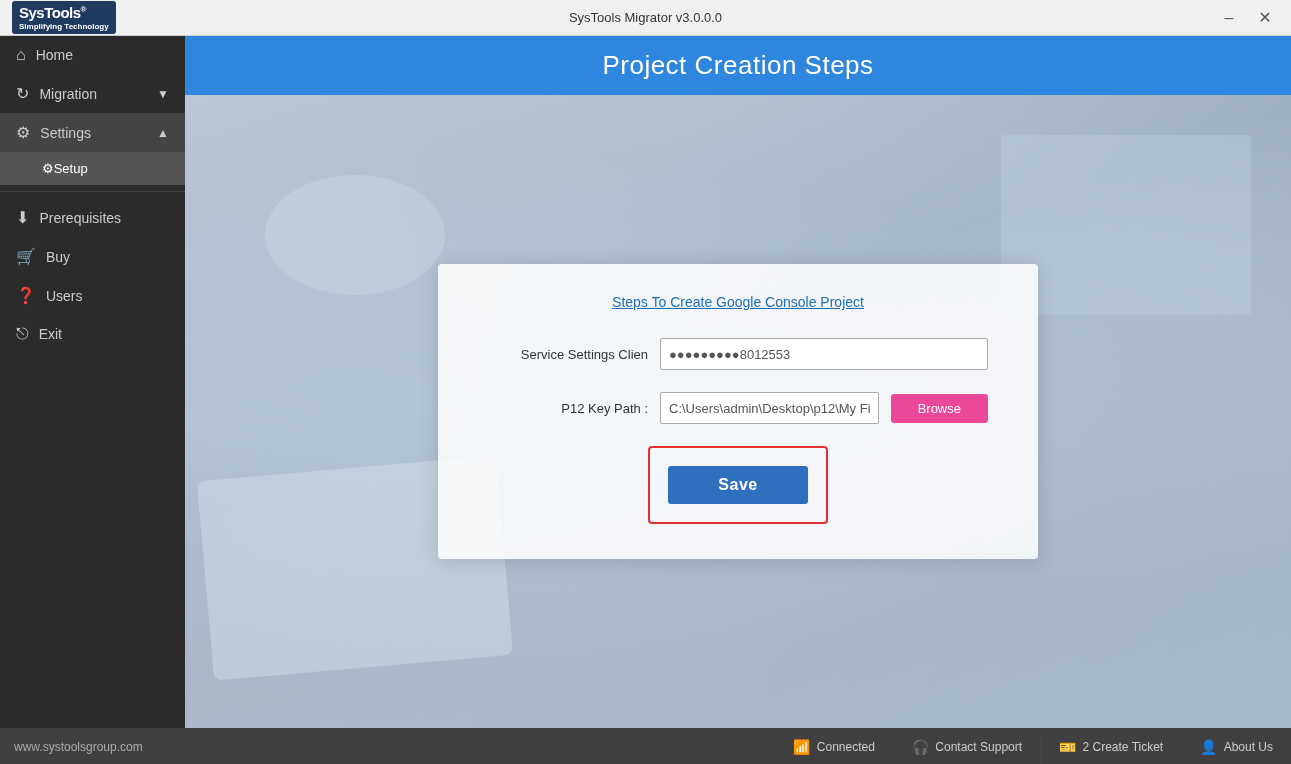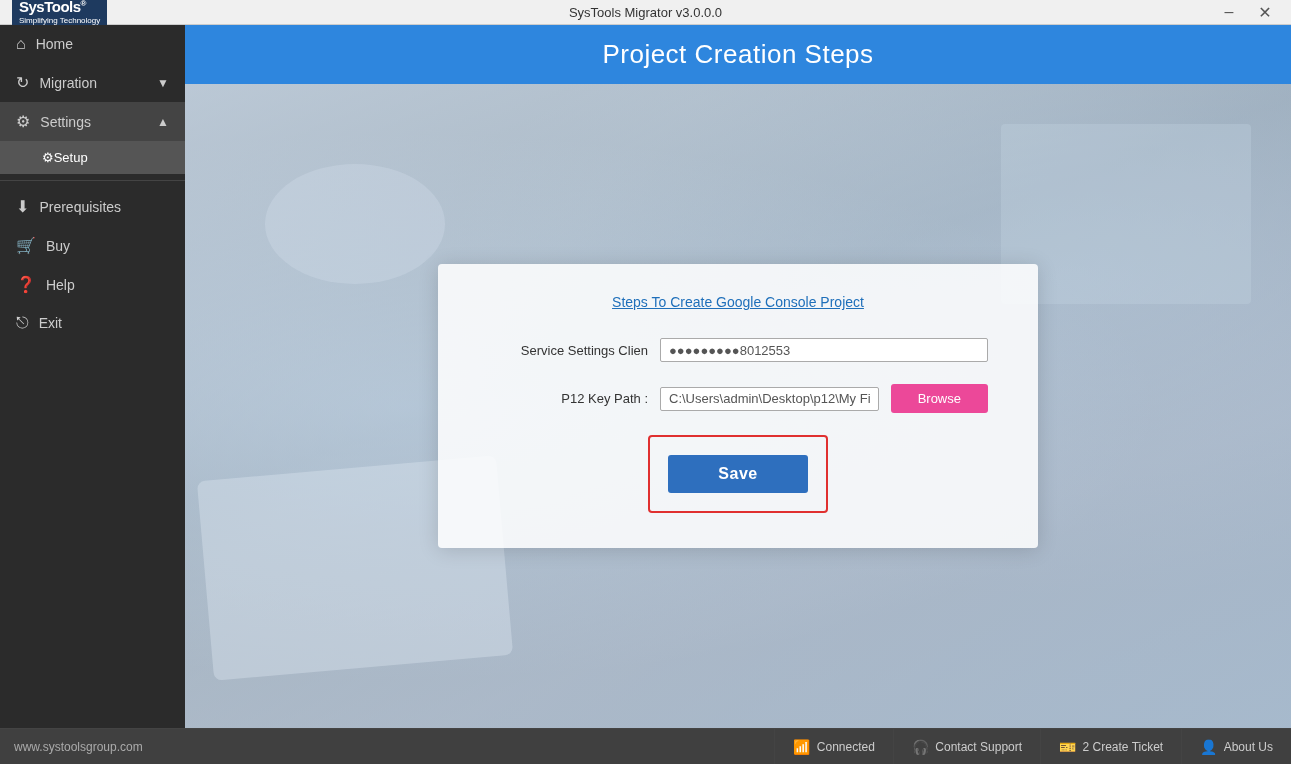--- a/index.html
+++ b/index.html
@@ -9,21 +9,21 @@
       font-family: 'Segoe UI', Arial, sans-serif;
       overflow: hidden;
       background: #1e1e1e;
       display: flex;
       flex-direction: column;
     }
 
     
     .title-bar {
       background: #f0f0f0;
-      height: 25px;
+      height: 36px;
       display: flex;
       align-items: center;
       justify-content: space-between;
       padding: 0 12px;
       flex-shrink: 0;
       border-bottom: 1px solid #ccc;
     }
     .title-bar-logo {
       display: flex;
       align-items: center;
@@ -35,21 +35,21 @@
       font-weight: bold;
       font-size: 14px;
       padding: 3px 7px;
       border-radius: 3px;
       display: flex;
       flex-direction: column;
       align-items: flex-start;
       line-height: 1.2;
     }
     .logo-box .logo-brand { font-size: 15px; font-weight: 900; letter-spacing: -0.5px; }
-    .logo-box .logo-sub { font-size: 8px; font-weight: 400; }
+    .logo-box .logo-sub { font-size: 8px; font-weight: 700; }
     .title-bar-title {
       font-size: 13px;
       color: #333;
       position: absolute;
       left: 50%;
       transform: translateX(-50%);
     }
     .title-bar-controls { display: flex; gap: 8px; }
     .title-btn {
       background: none;
@@ -178,21 +178,21 @@
     }
     .form-label {
       font-size: 13px;
       color: #333;
       min-width: 160px;
       text-align: right;
       flex-shrink: 0;
     }
     .form-input {
       flex: 1;
-      height: 24px;
+      height: 32px;
       border: 1px solid #aaa;
       border-radius: 2px;
       padding: 0 8px;
       font-size: 13px;
       background: white;
       color: #555;
       outline: none;
     }
 
     .browse-btn {
@@ -310,21 +310,21 @@
         <span>Prerequisites</span>
       </div>
 
       <div class="sidebar-item">
         <span class="s-icon">🛒</span>
         <span>Buy</span>
       </div>
 
       <div class="sidebar-item">
         <span class="s-icon">❓</span>
-        <span>Help</span>
+        <span>Users</span>
       </div>
 
       <div class="sidebar-item">
         <span class="s-icon">⎋</span>
         <span>Exit</span>
       </div>
 
     </div>
   </div>
 

